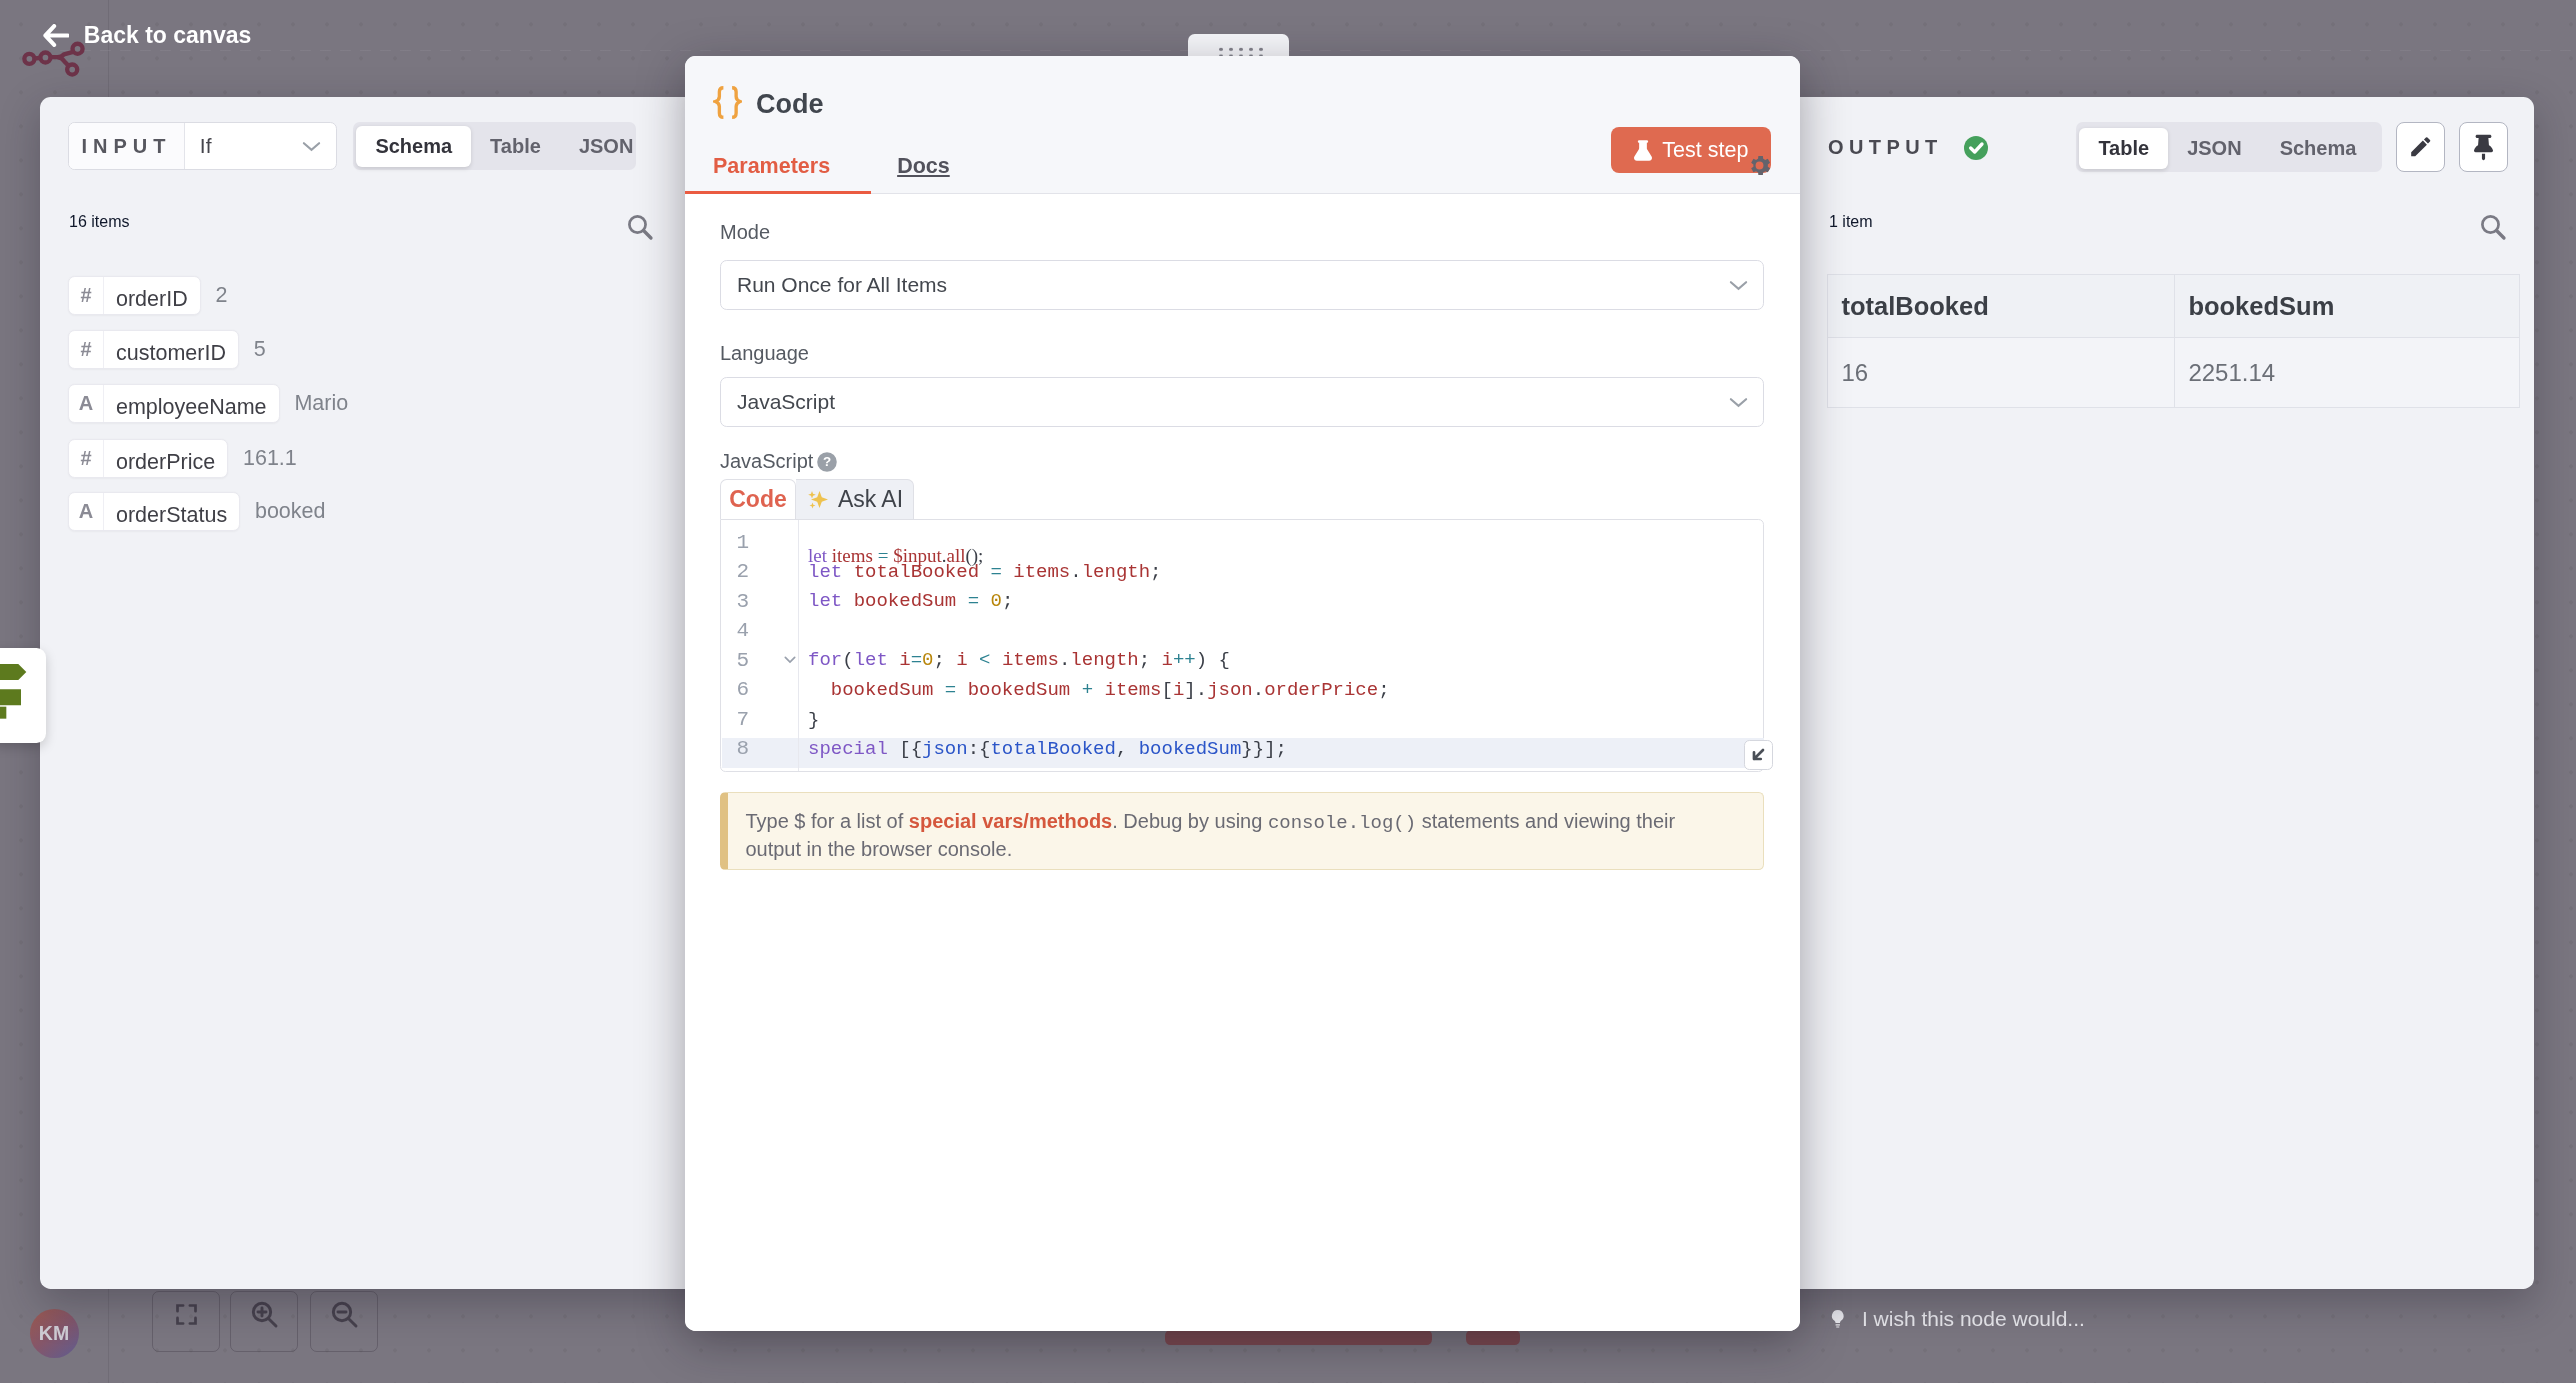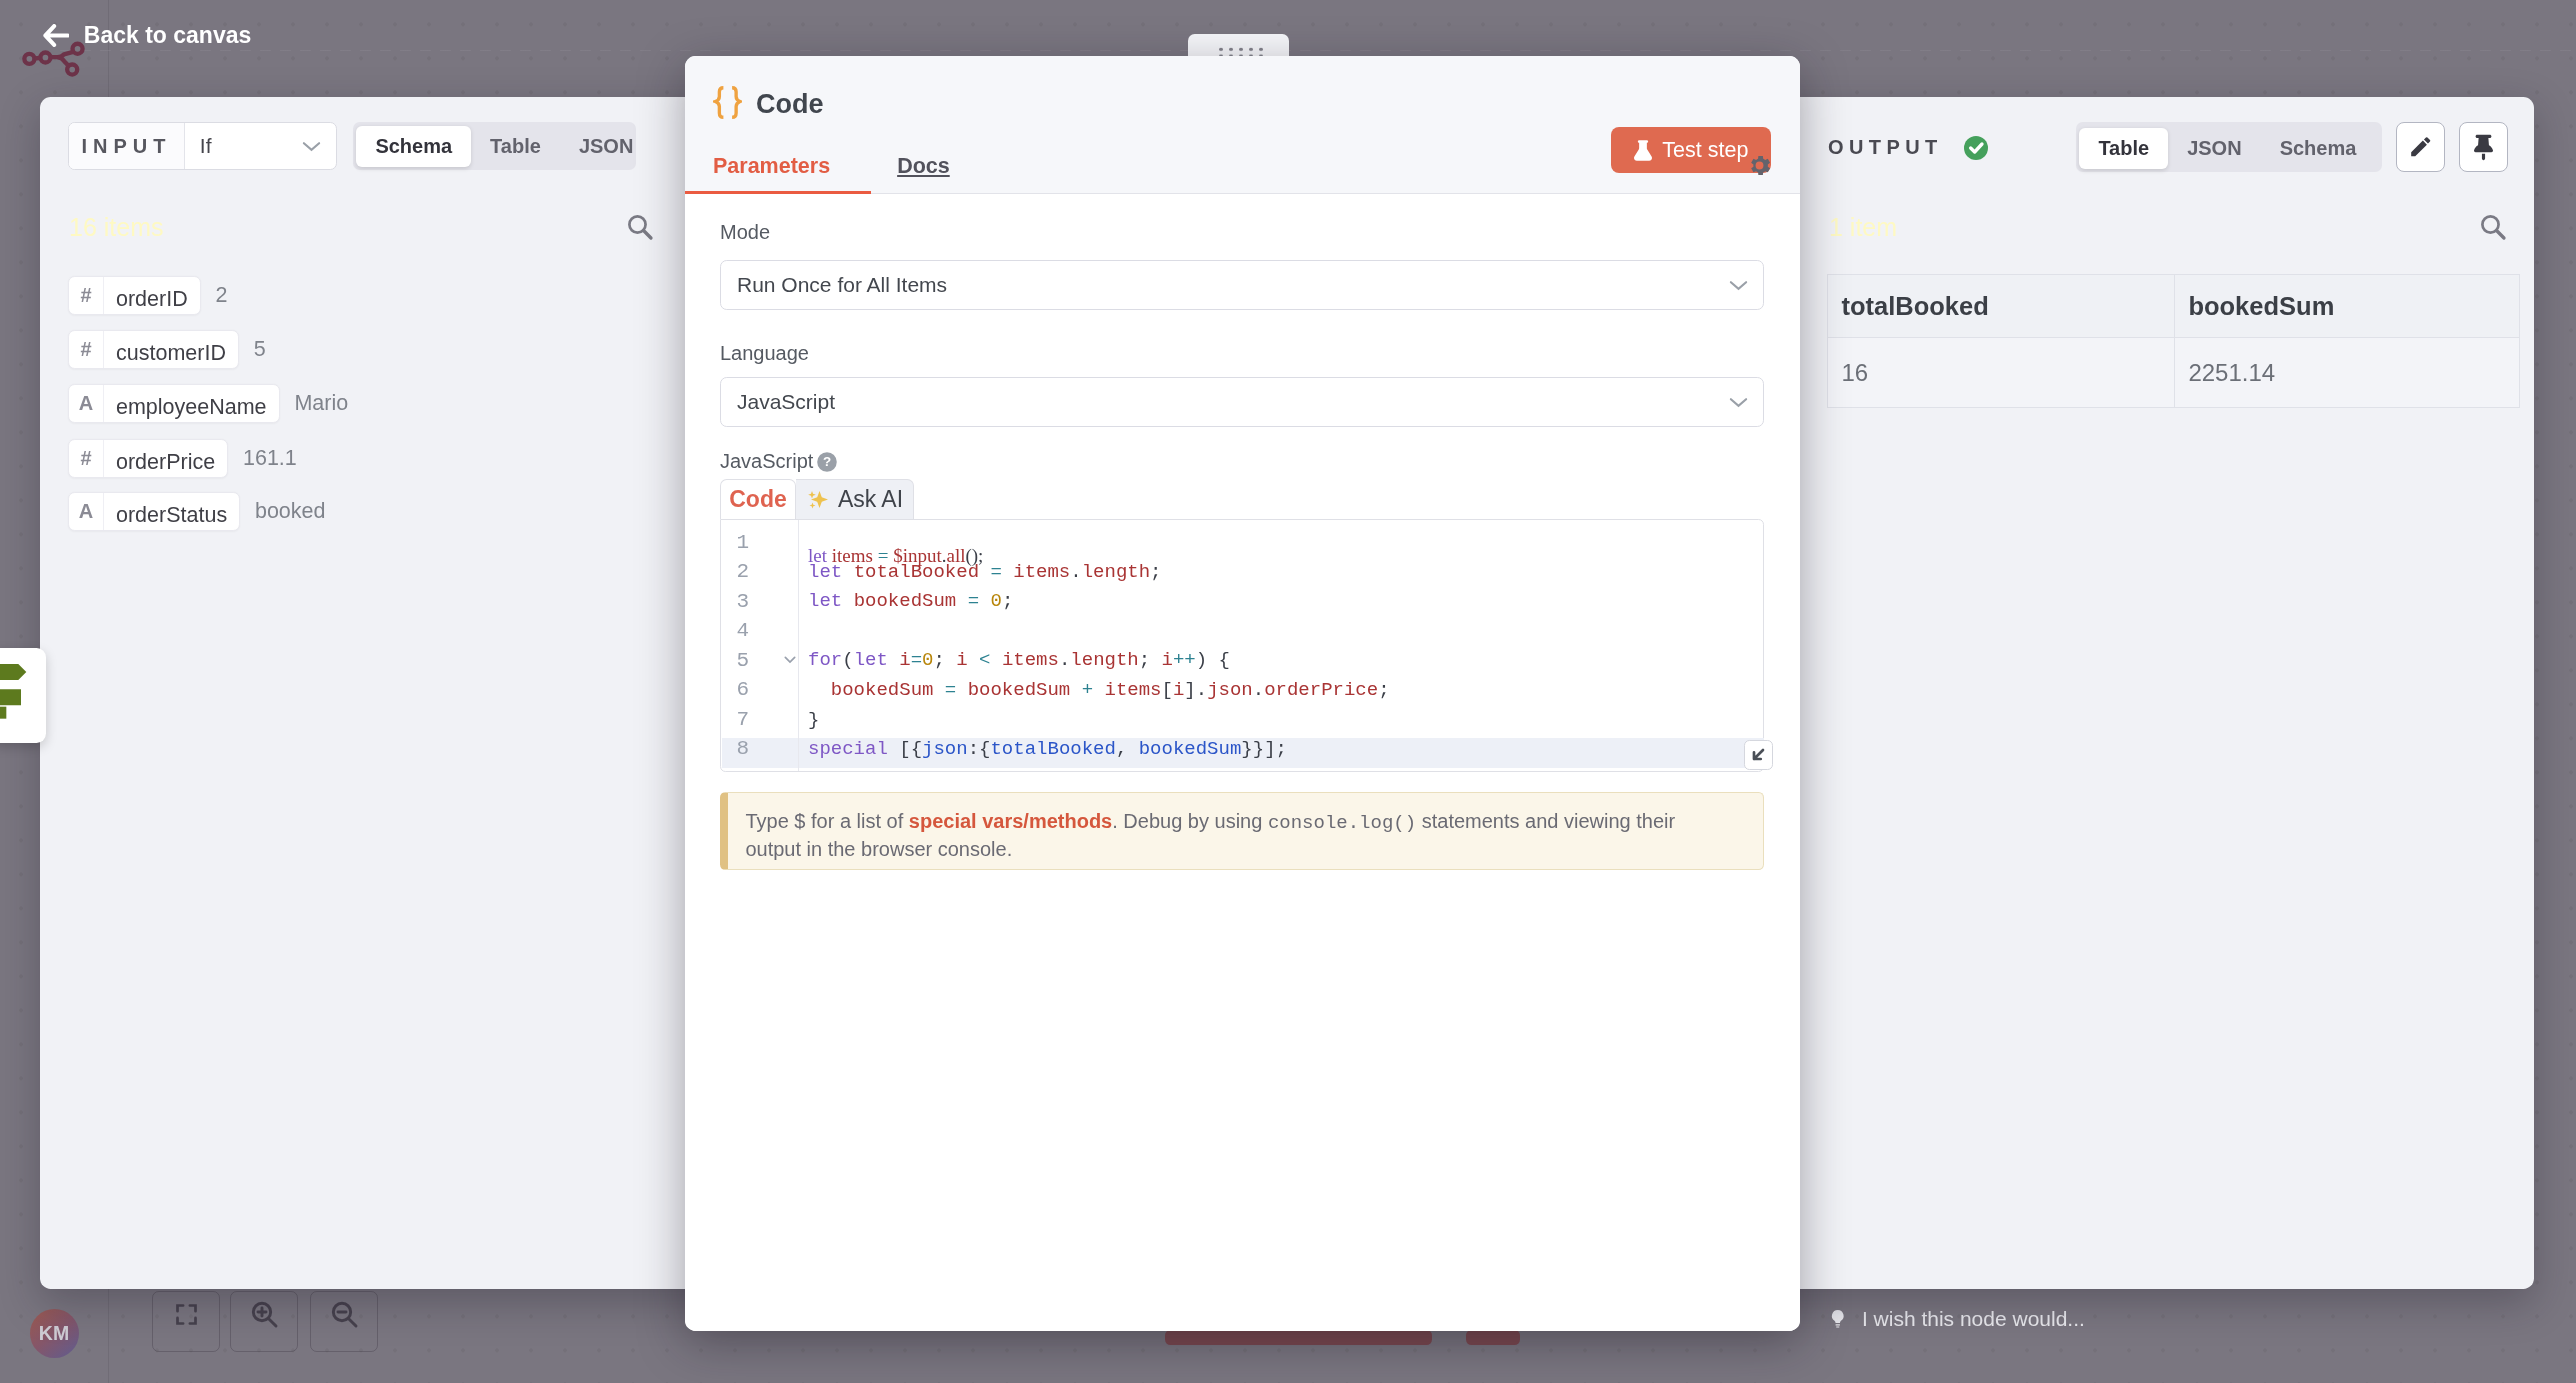--- a/index.html
+++ b/index.html
@@ -32,21 +32,21 @@
 
   
   .ndv { position:absolute; left:40px; top:97px; width:2494px; height:1192px; background:#f1f2f6; border-radius:10.7px;
          box-shadow:0 13.4px 40px rgba(30,28,40,0.30); }
 
   
   .seg { position:absolute; background:#e4e4eb; border-radius:6.7px; display:flex; align-items:flex-end; padding:3.4px; }
   .seg .opt { font-size:20px; font-weight:700; color:#62626c; padding:0 19px; height:41px; display:flex; align-items:center; border-radius:6px; }
   .seg .on  { background:#fff; color:#33333b; box-shadow:0 1.3px 4px rgba(0,0,0,0.12); }
   .srch { position:absolute; }
-  .itemcount { position:absolute; color:#fef9c3; font-size:25px; }
+  .itemcount { position:absolute; color:#0f172a; font-size:16px; }
 
   
   .inputgrp { position:absolute; left:68px; top:122px; width:269px; height:48px; background:#fff;
     border:1.3px solid #dbdce3; border-radius:6.7px; display:flex; overflow:hidden; }
   .inputgrp .lab { width:116px; background:#fbfbfd; border-right:1.3px solid #e3e4ea; display:flex; align-items:center; justify-content:center;
     font-size:20px; font-weight:700; letter-spacing:6px; color:#57575f; }
   .inputgrp .val { flex:1; display:flex; align-items:center; padding-left:14.8px; font-size:21px; color:#45454c; position:relative; }
 
   
   .srow { position:absolute; left:68px; display:flex; align-items:center; }

